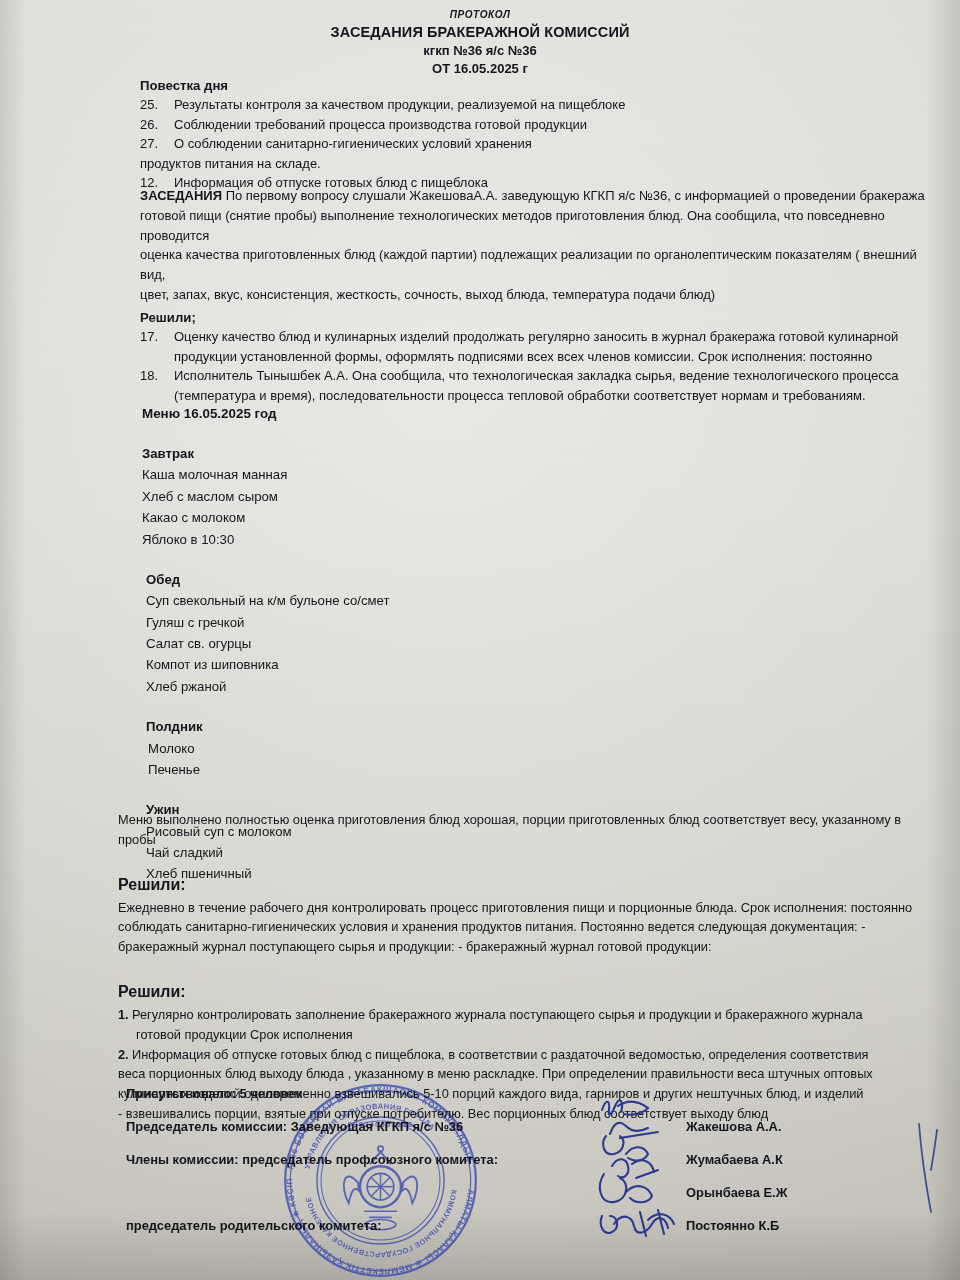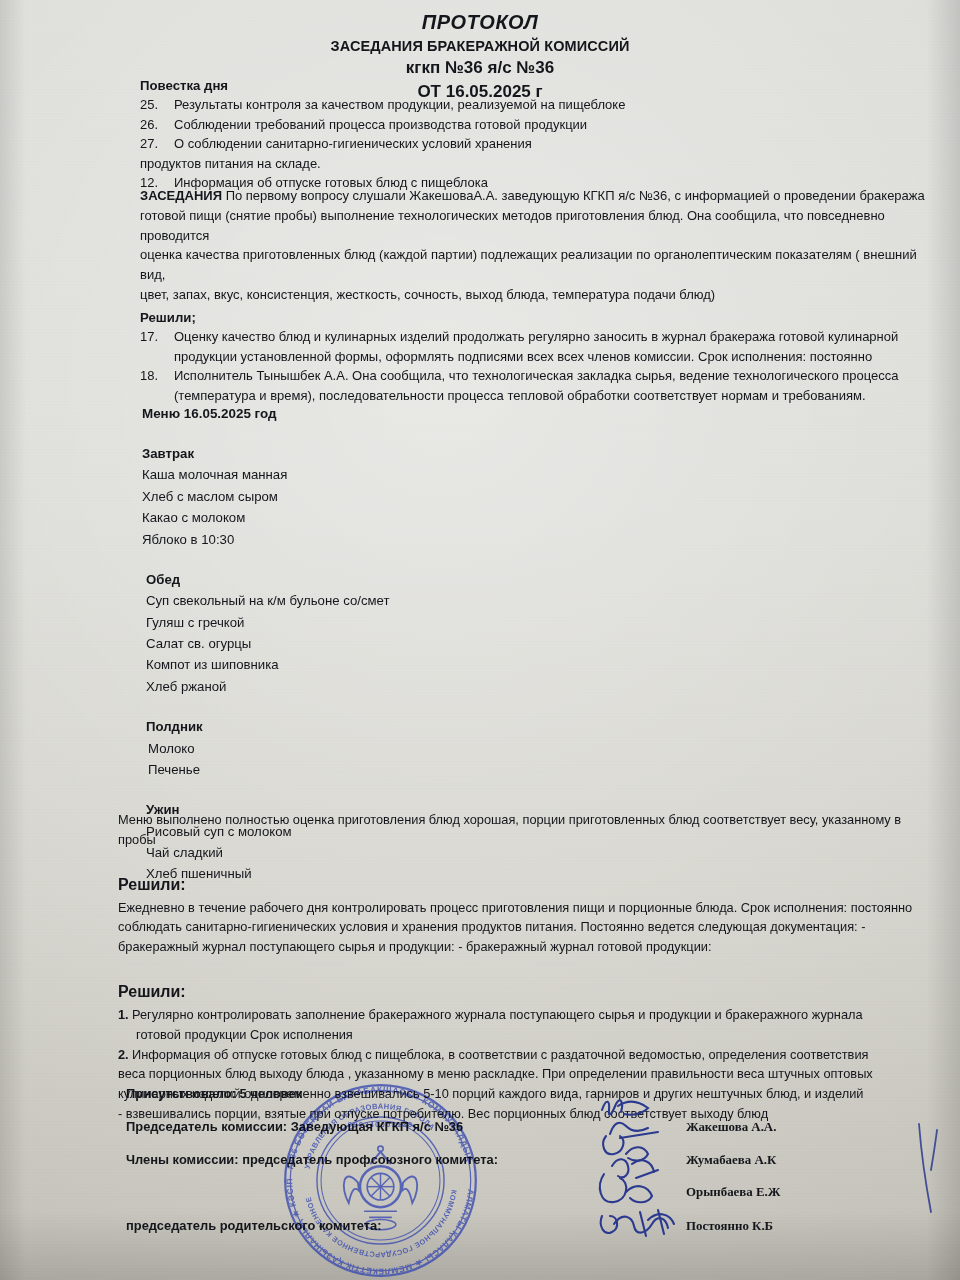--- a/index.html
+++ b/index.html
@@ -58,35 +58,35 @@
     position: absolute;
     inset: 0;
     z-index: 3;
   }
 
   
   .doc-title {
     text-align: center;
     font-style: italic;
     font-weight: bold;
-    font-size: 20px;
+    font-size: 10px;
     letter-spacing: 0.6px;
     margin: 0;
   }
   .doc-subtitle {
     text-align: center;
     font-weight: bold;
     font-size: 14.5px;
     letter-spacing: 0.1px;
     margin: 0;
   }
   .doc-line {
     text-align: center;
     font-weight: bold;
-    font-size: 17px;
+    font-size: 13px;
     margin: 0;
   }
 
   .head-block { padding-top: 8px; }
   .head-block > * { line-height: 1.40; }
 
   .section-head {
     font-weight: bold;
     font-size: 13.2px;
     line-height: 1.45;
@@ -156,21 +156,21 @@
   
   .sign-rows { position: relative; }
   .sign-row {
     display: flex;
     align-items: baseline;
     height: 33px;
     font-size: 12.9px;
     font-weight: bold;
   }
   .sign-role { width: 560px; flex: 0 0 560px; }
-  .sign-name { flex: 1; font-family: Liberation Serif, serif; }
+  .sign-name { flex: 1; }
 
   
   .stamp {
     position: absolute;
     left: 278px;
     top: 1078px;
     width: 205px;
     height: 205px;
     z-index: 4;
     opacity: 0.80;

